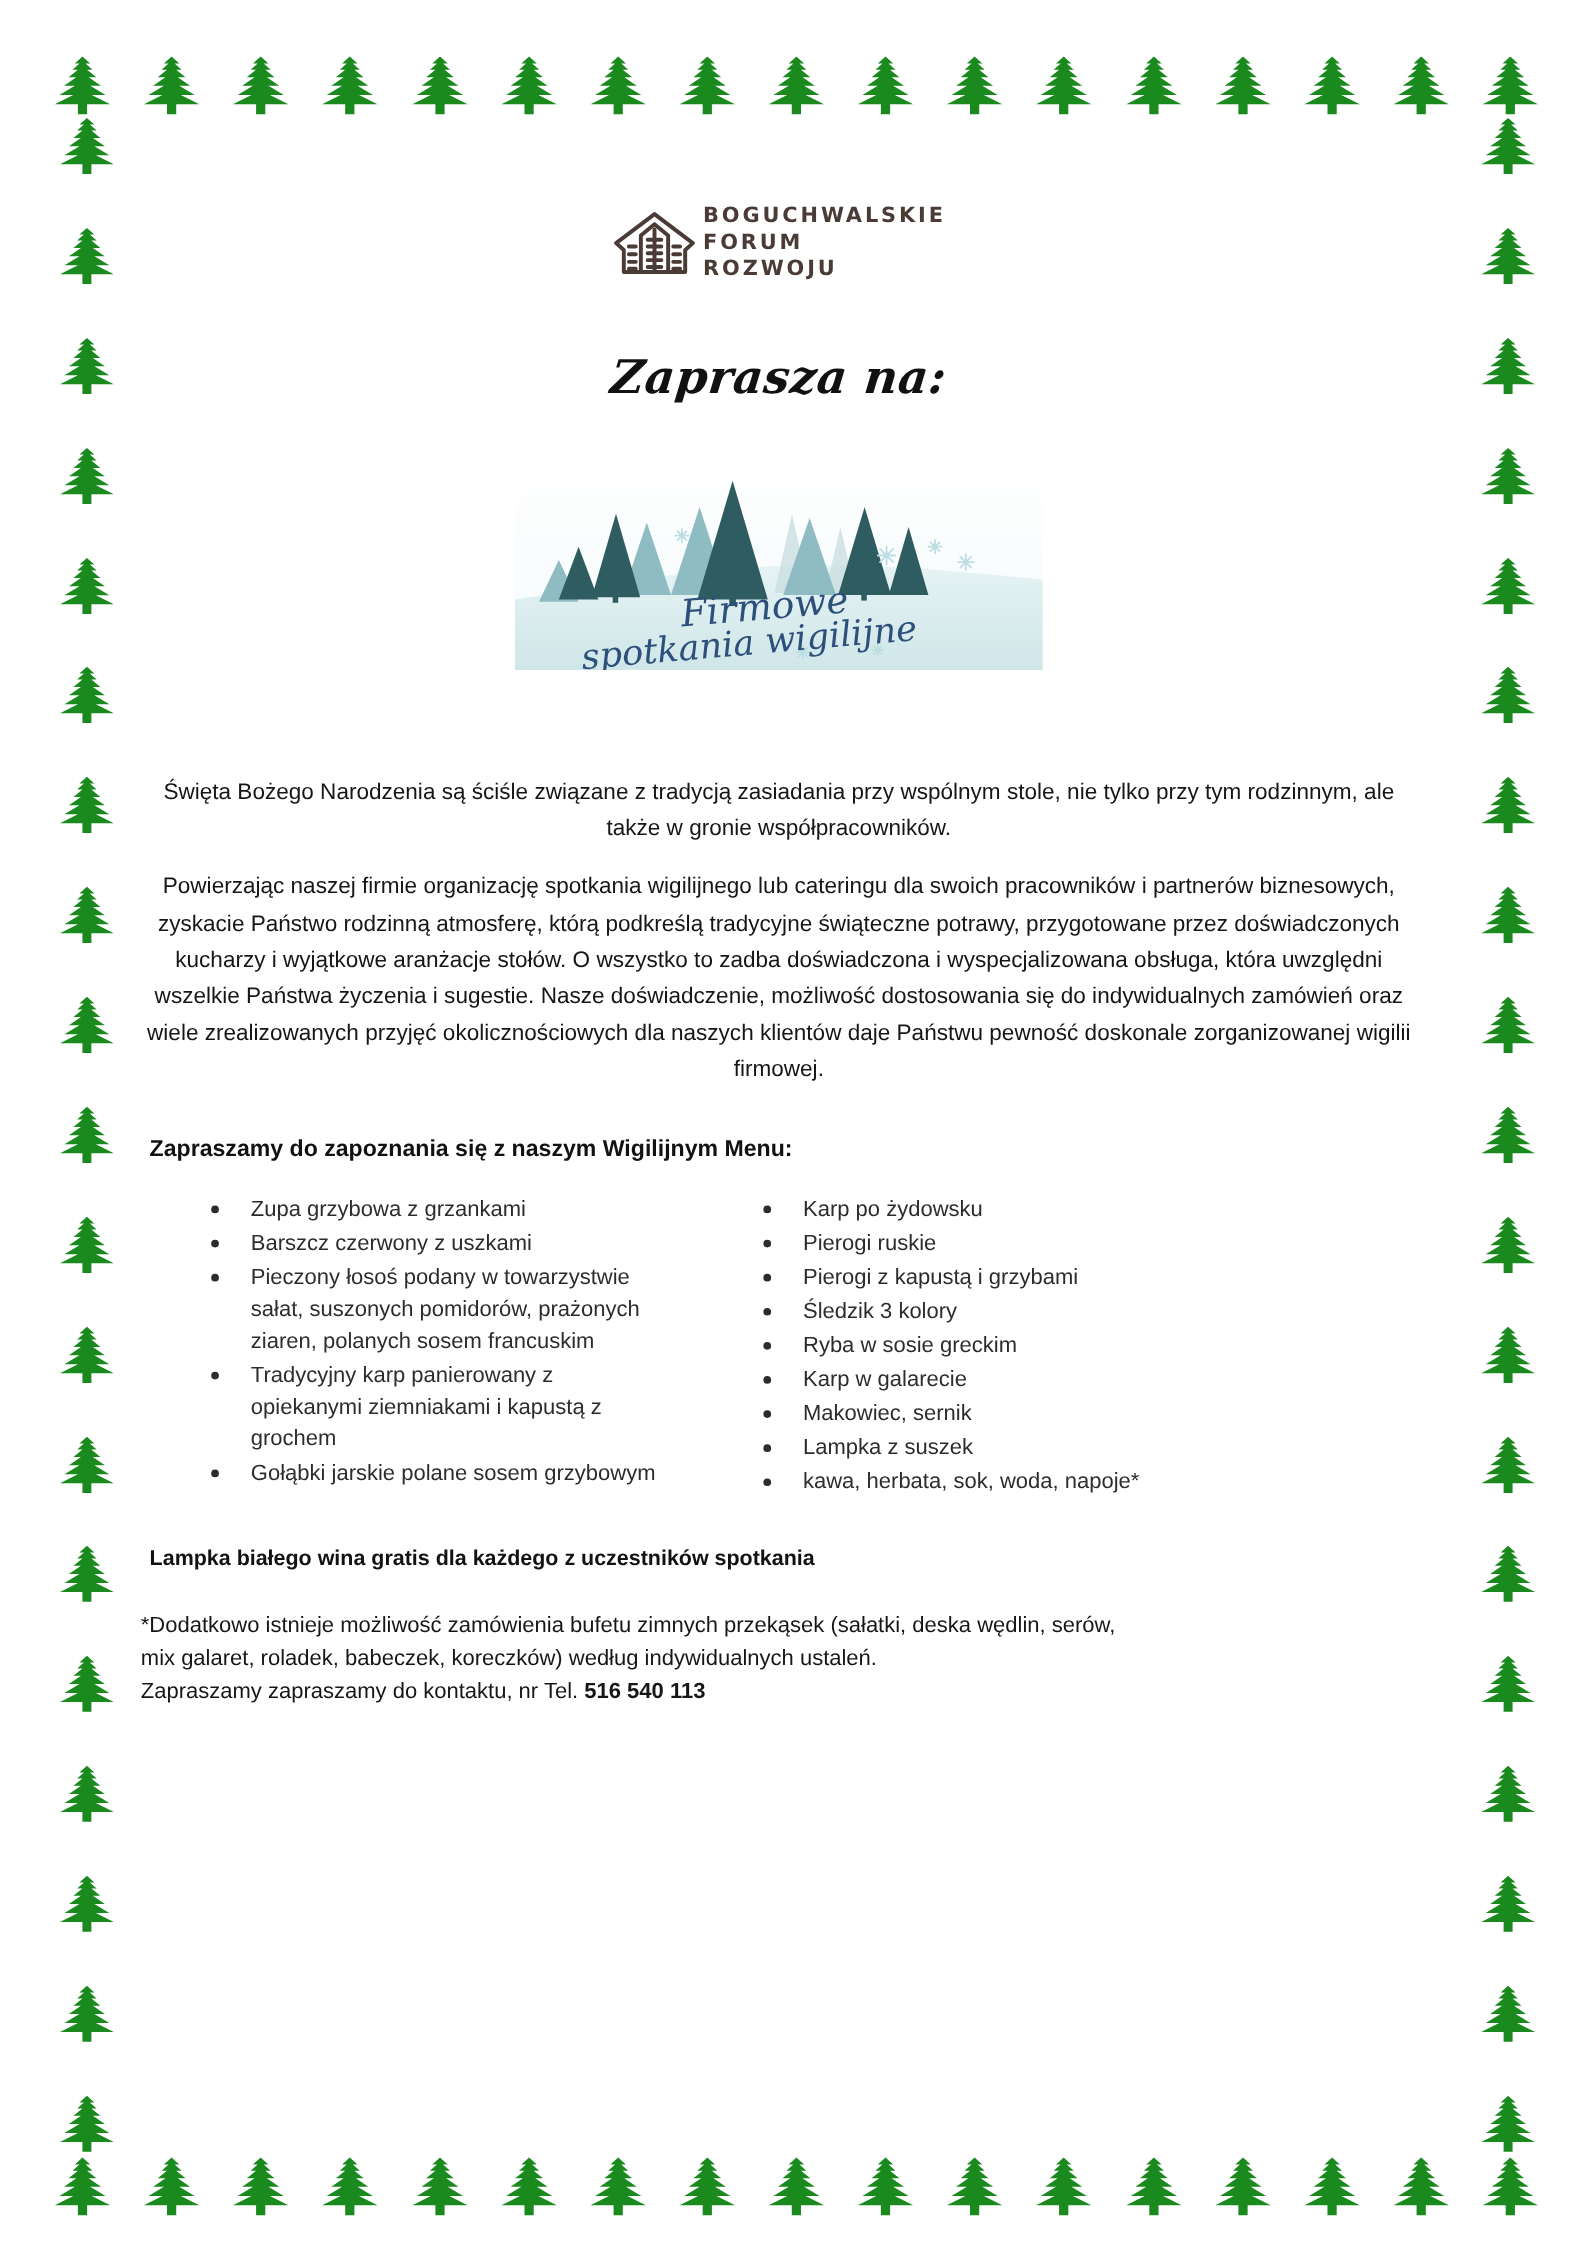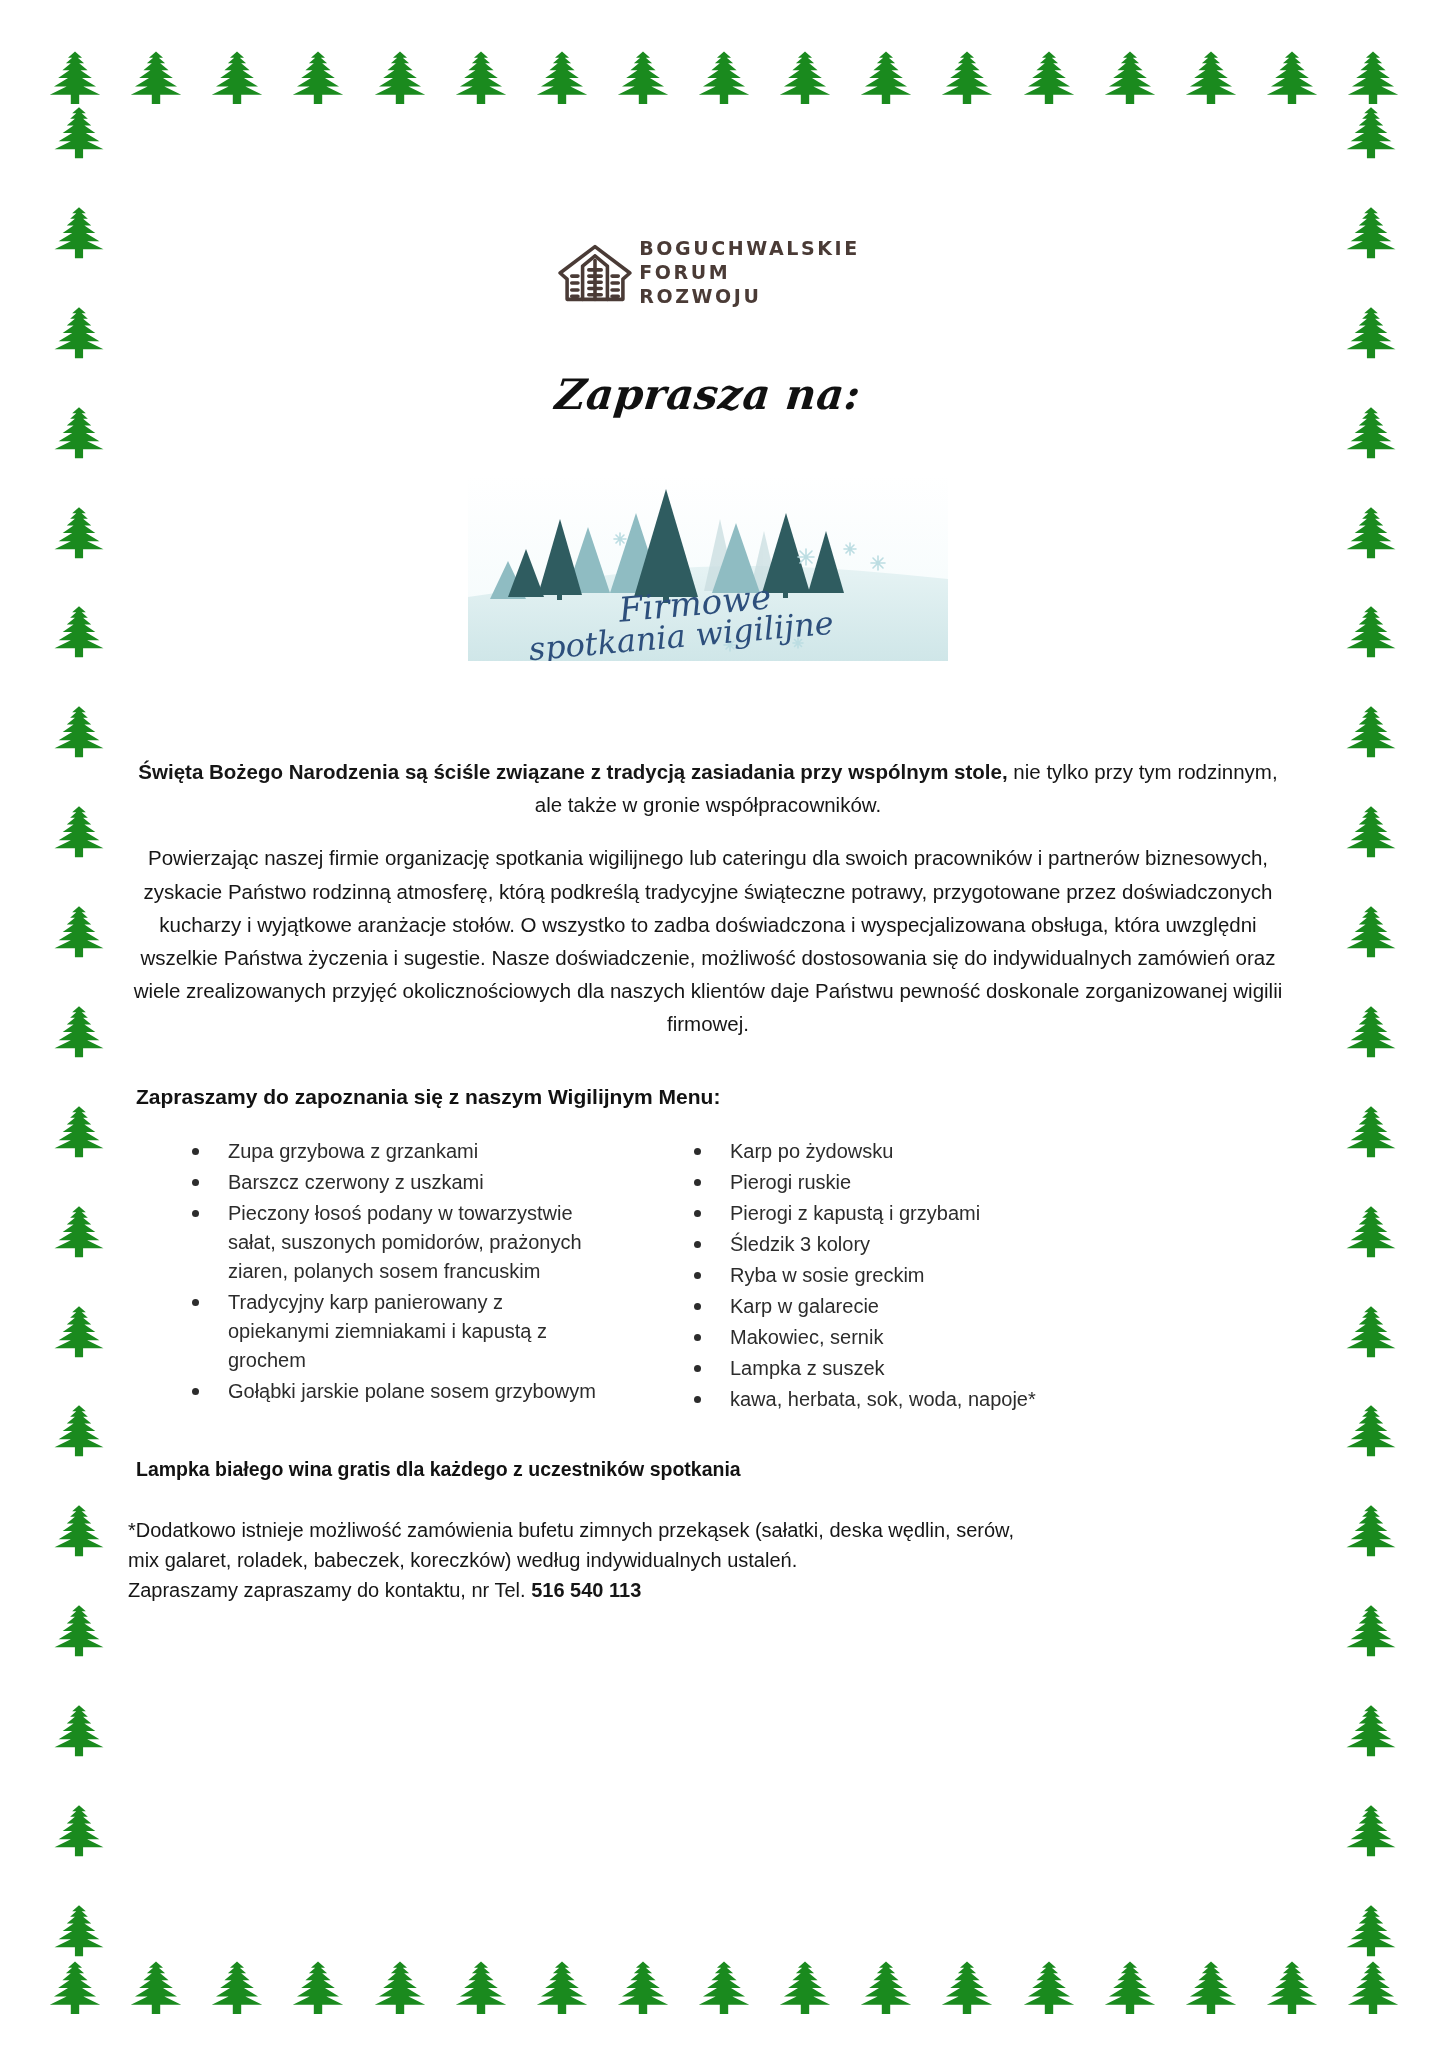--- a/index.html
+++ b/index.html
@@ -50,21 +50,21 @@
     width: 1160px;
     z-index: 2;
   }
 
   
   .logo-block {
     display: flex;
     align-items: center;
     justify-content: center;
     gap: 5px;
-    margin-top: 88px;
+    margin-top: 36px;
   }
   .logo-mark { width: 78px; height: 62px; flex: 0 0 auto; }
   .logo-words {
     display: flex;
     flex-direction: column;
     gap: 2px;
     line-height: 1.15;
   }
   .logo-words span {
     font-family: "DejaVu Sans", sans-serif;
@@ -100,21 +100,21 @@
   }
 
   
   .para {
     text-align: center;
     font-size: 20.5px;
     line-height: 1.62;
     color: #161616;
   }
   .para-intro { margin-top: 94px; }
-  .para-intro b { font-weight: 700; }
+  .para-intro b { font-weight: 400; }
   .para-main   { margin-top: 14px; }
 
   .menu-heading {
     margin-top: 44px;
     font-size: 21px;
     font-weight: 700;
     color: #121212;
     padding-left: 8px;
   }
 

